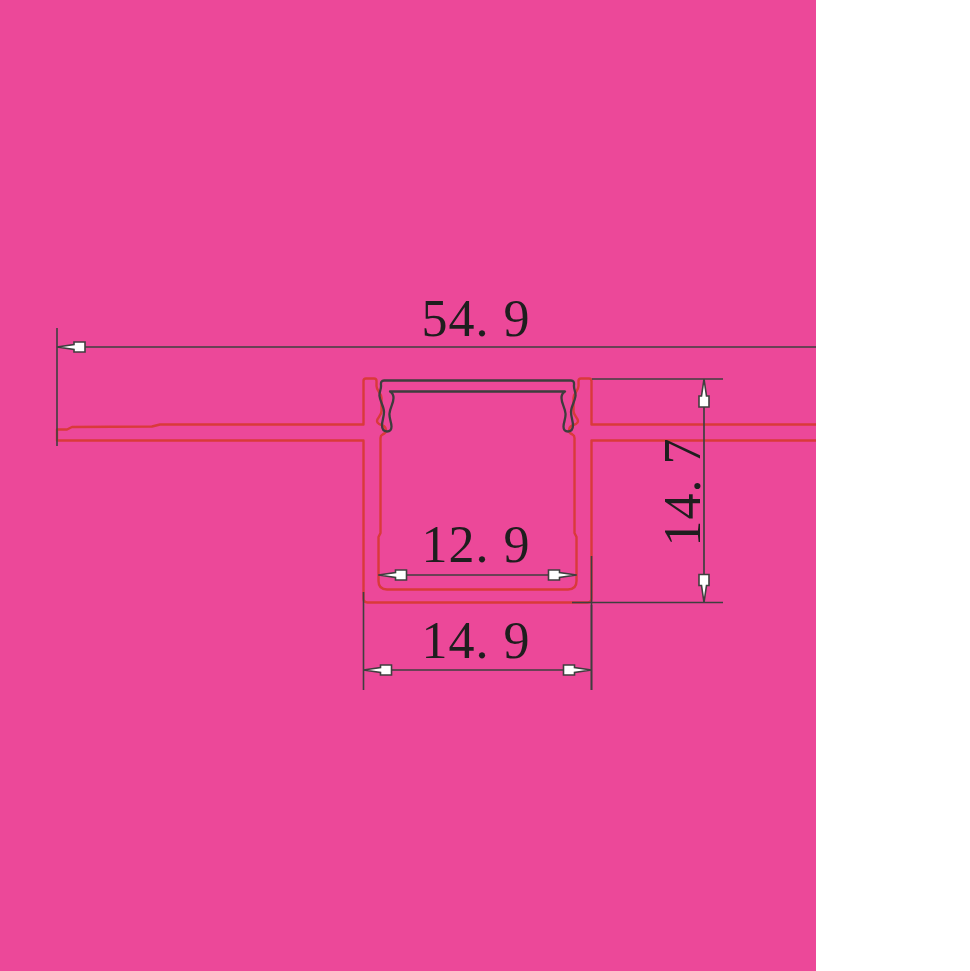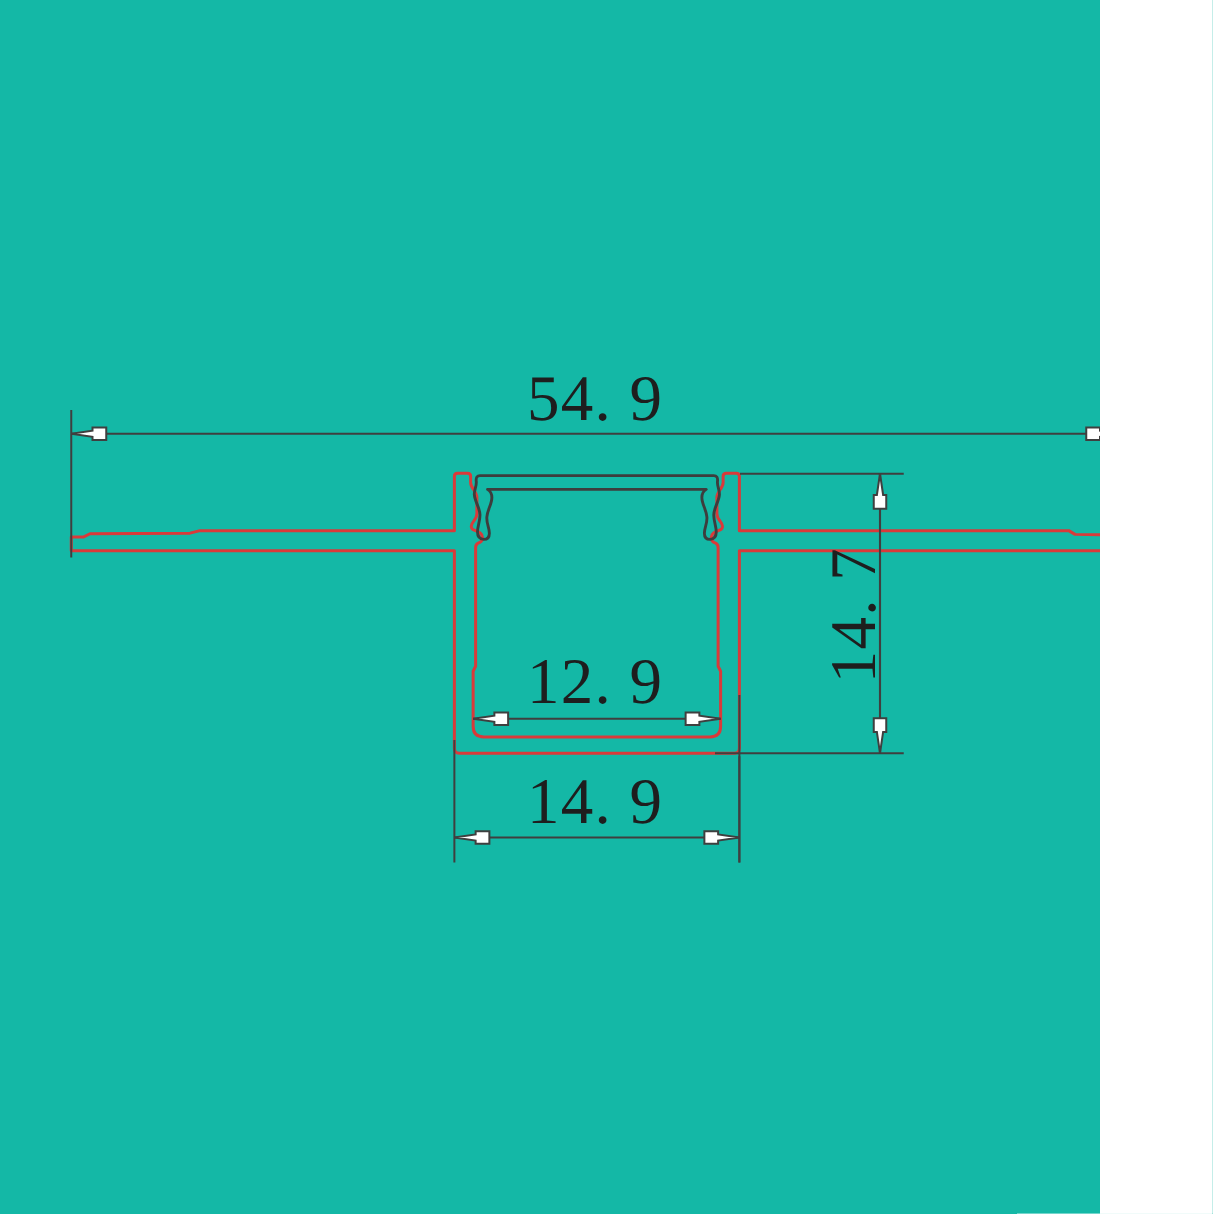--- a/index.html
+++ b/index.html
@@ -2,23 +2,23 @@
 <html><head>
 <meta charset="utf-8">
 <style>
   html, body {
     margin: 0;
     padding: 0;
     background: #ffffff;
   }
   #canvas {
     position: relative;
-    width: 880px;
+    width: 816px;
     height: 971px;
-    background: #14b8a6;
+    background: #ec4899;
     overflow: hidden;
   }
   svg { display: block; }
   .profile-path {
     fill: none;
     stroke-width: 2.4;
     stroke-linejoin: round;
     stroke-linecap: round;
   }
   .cover-path {

